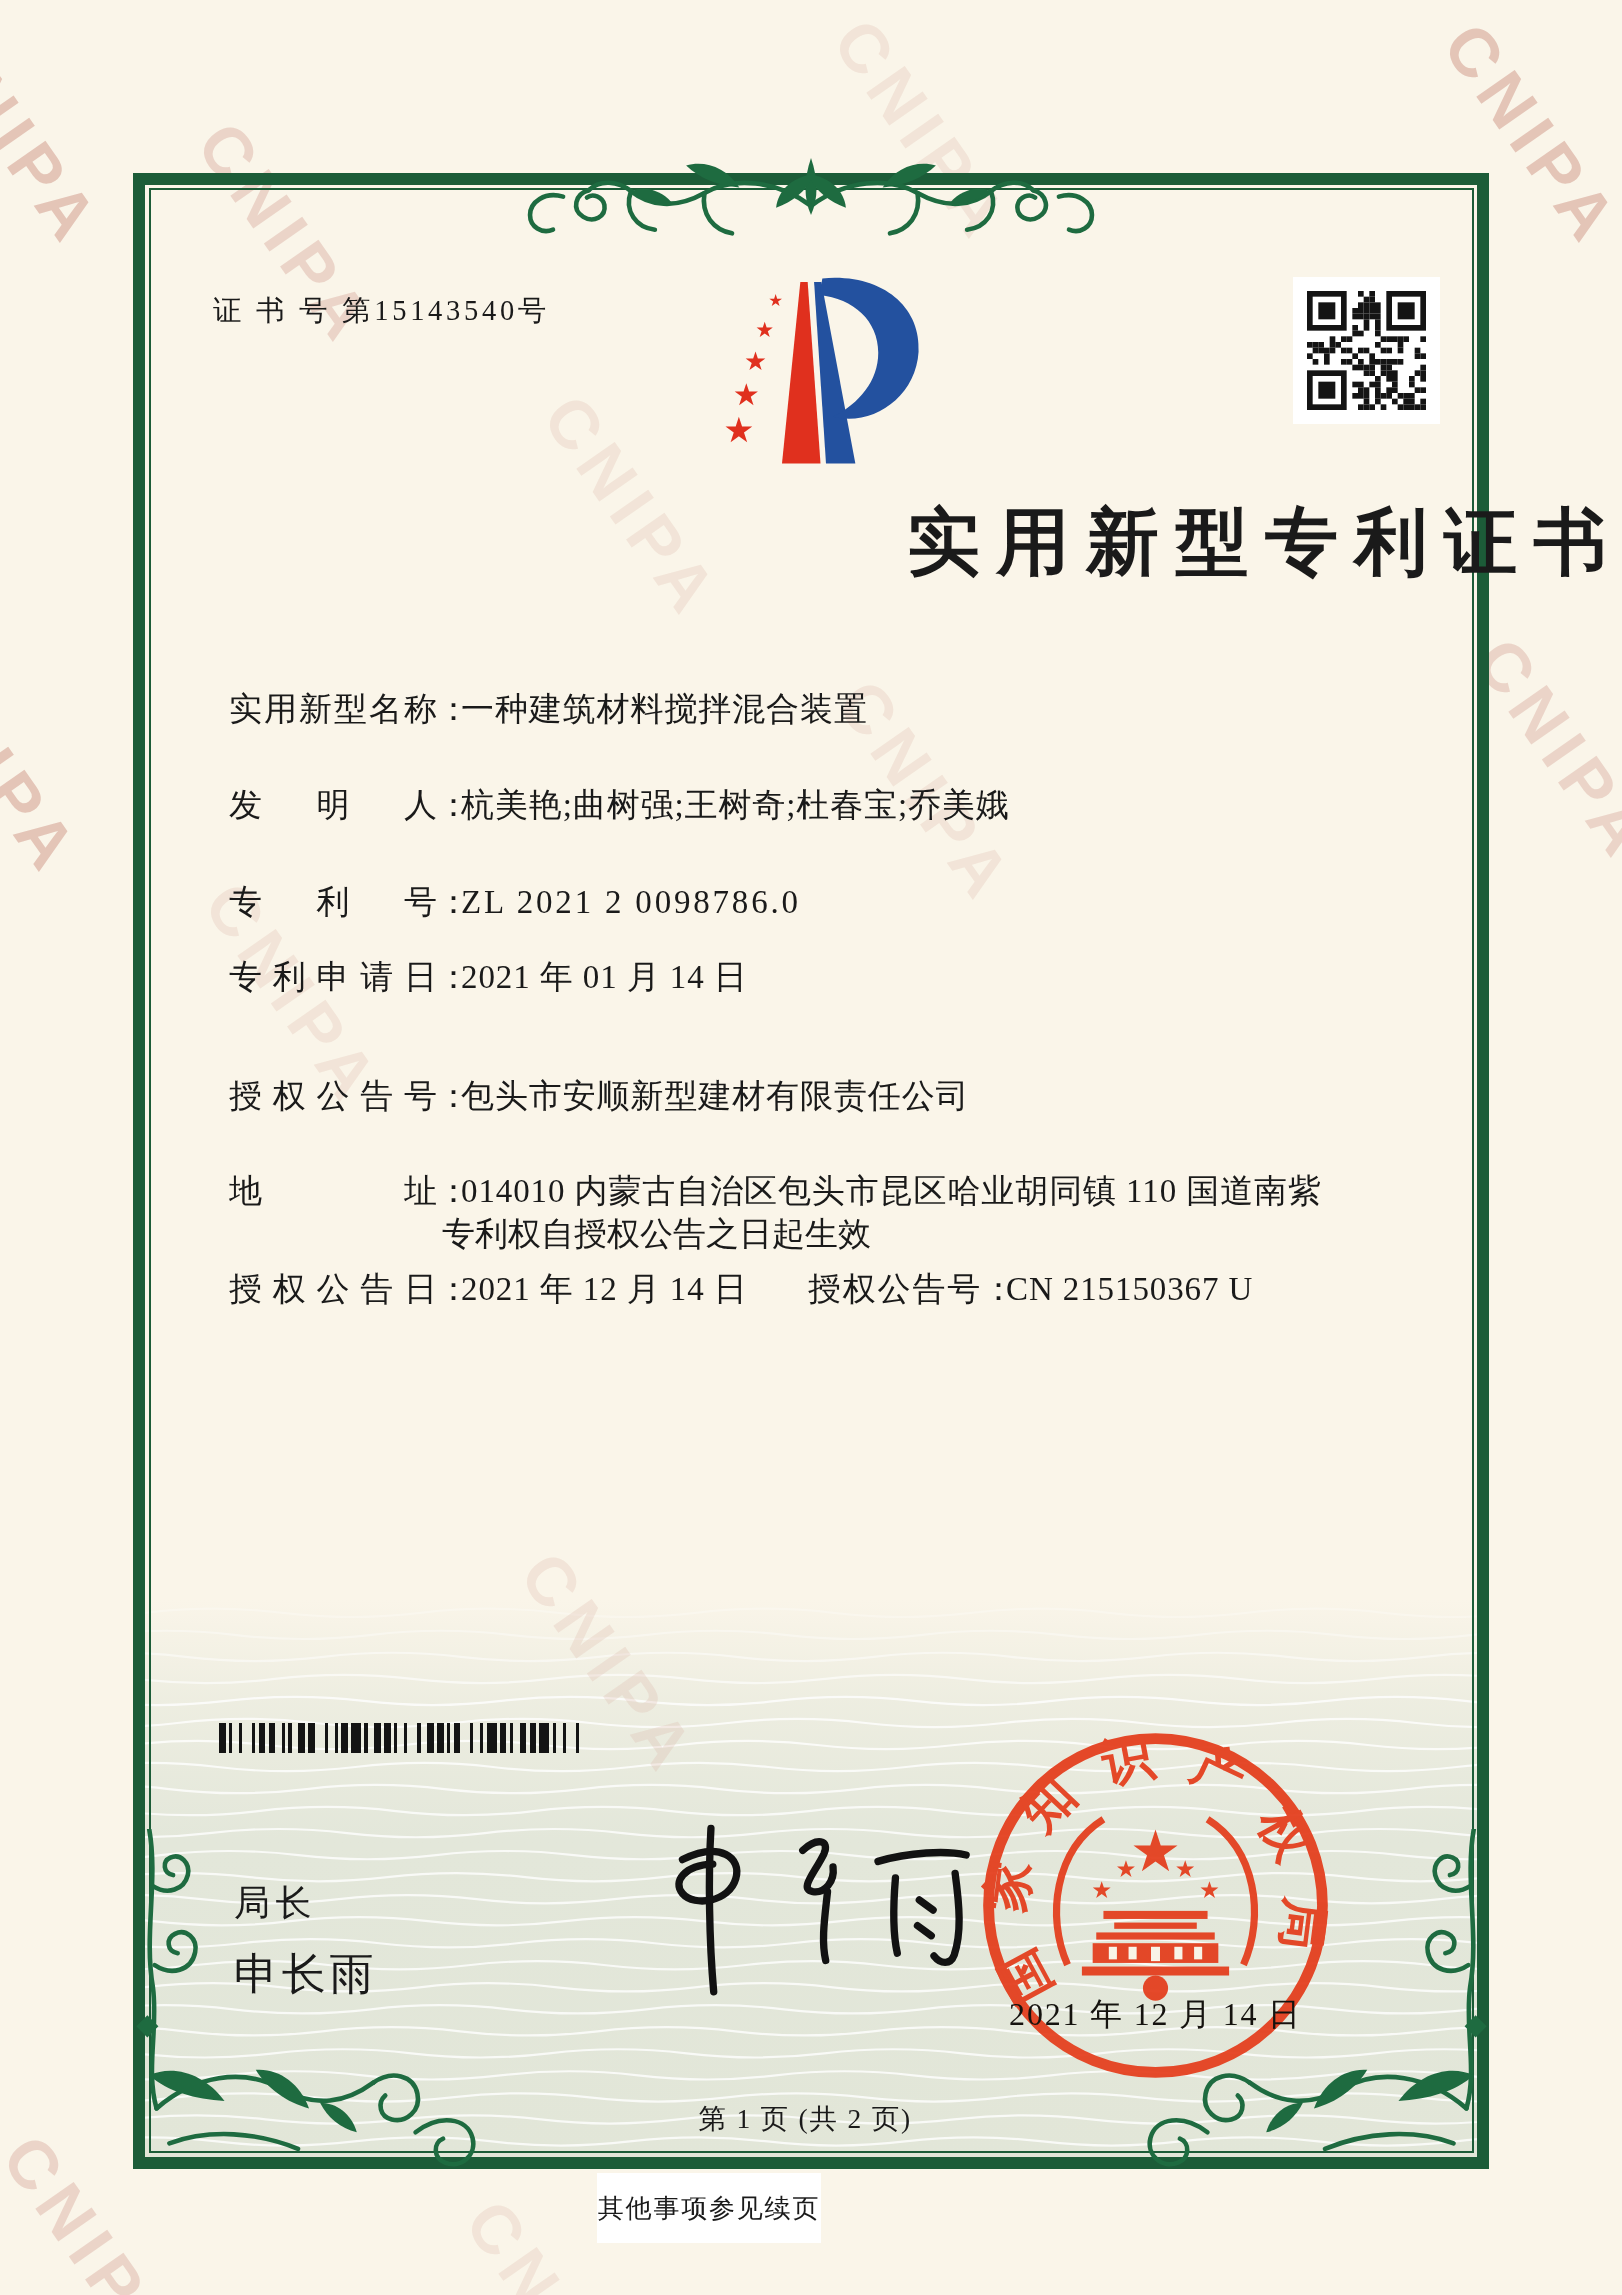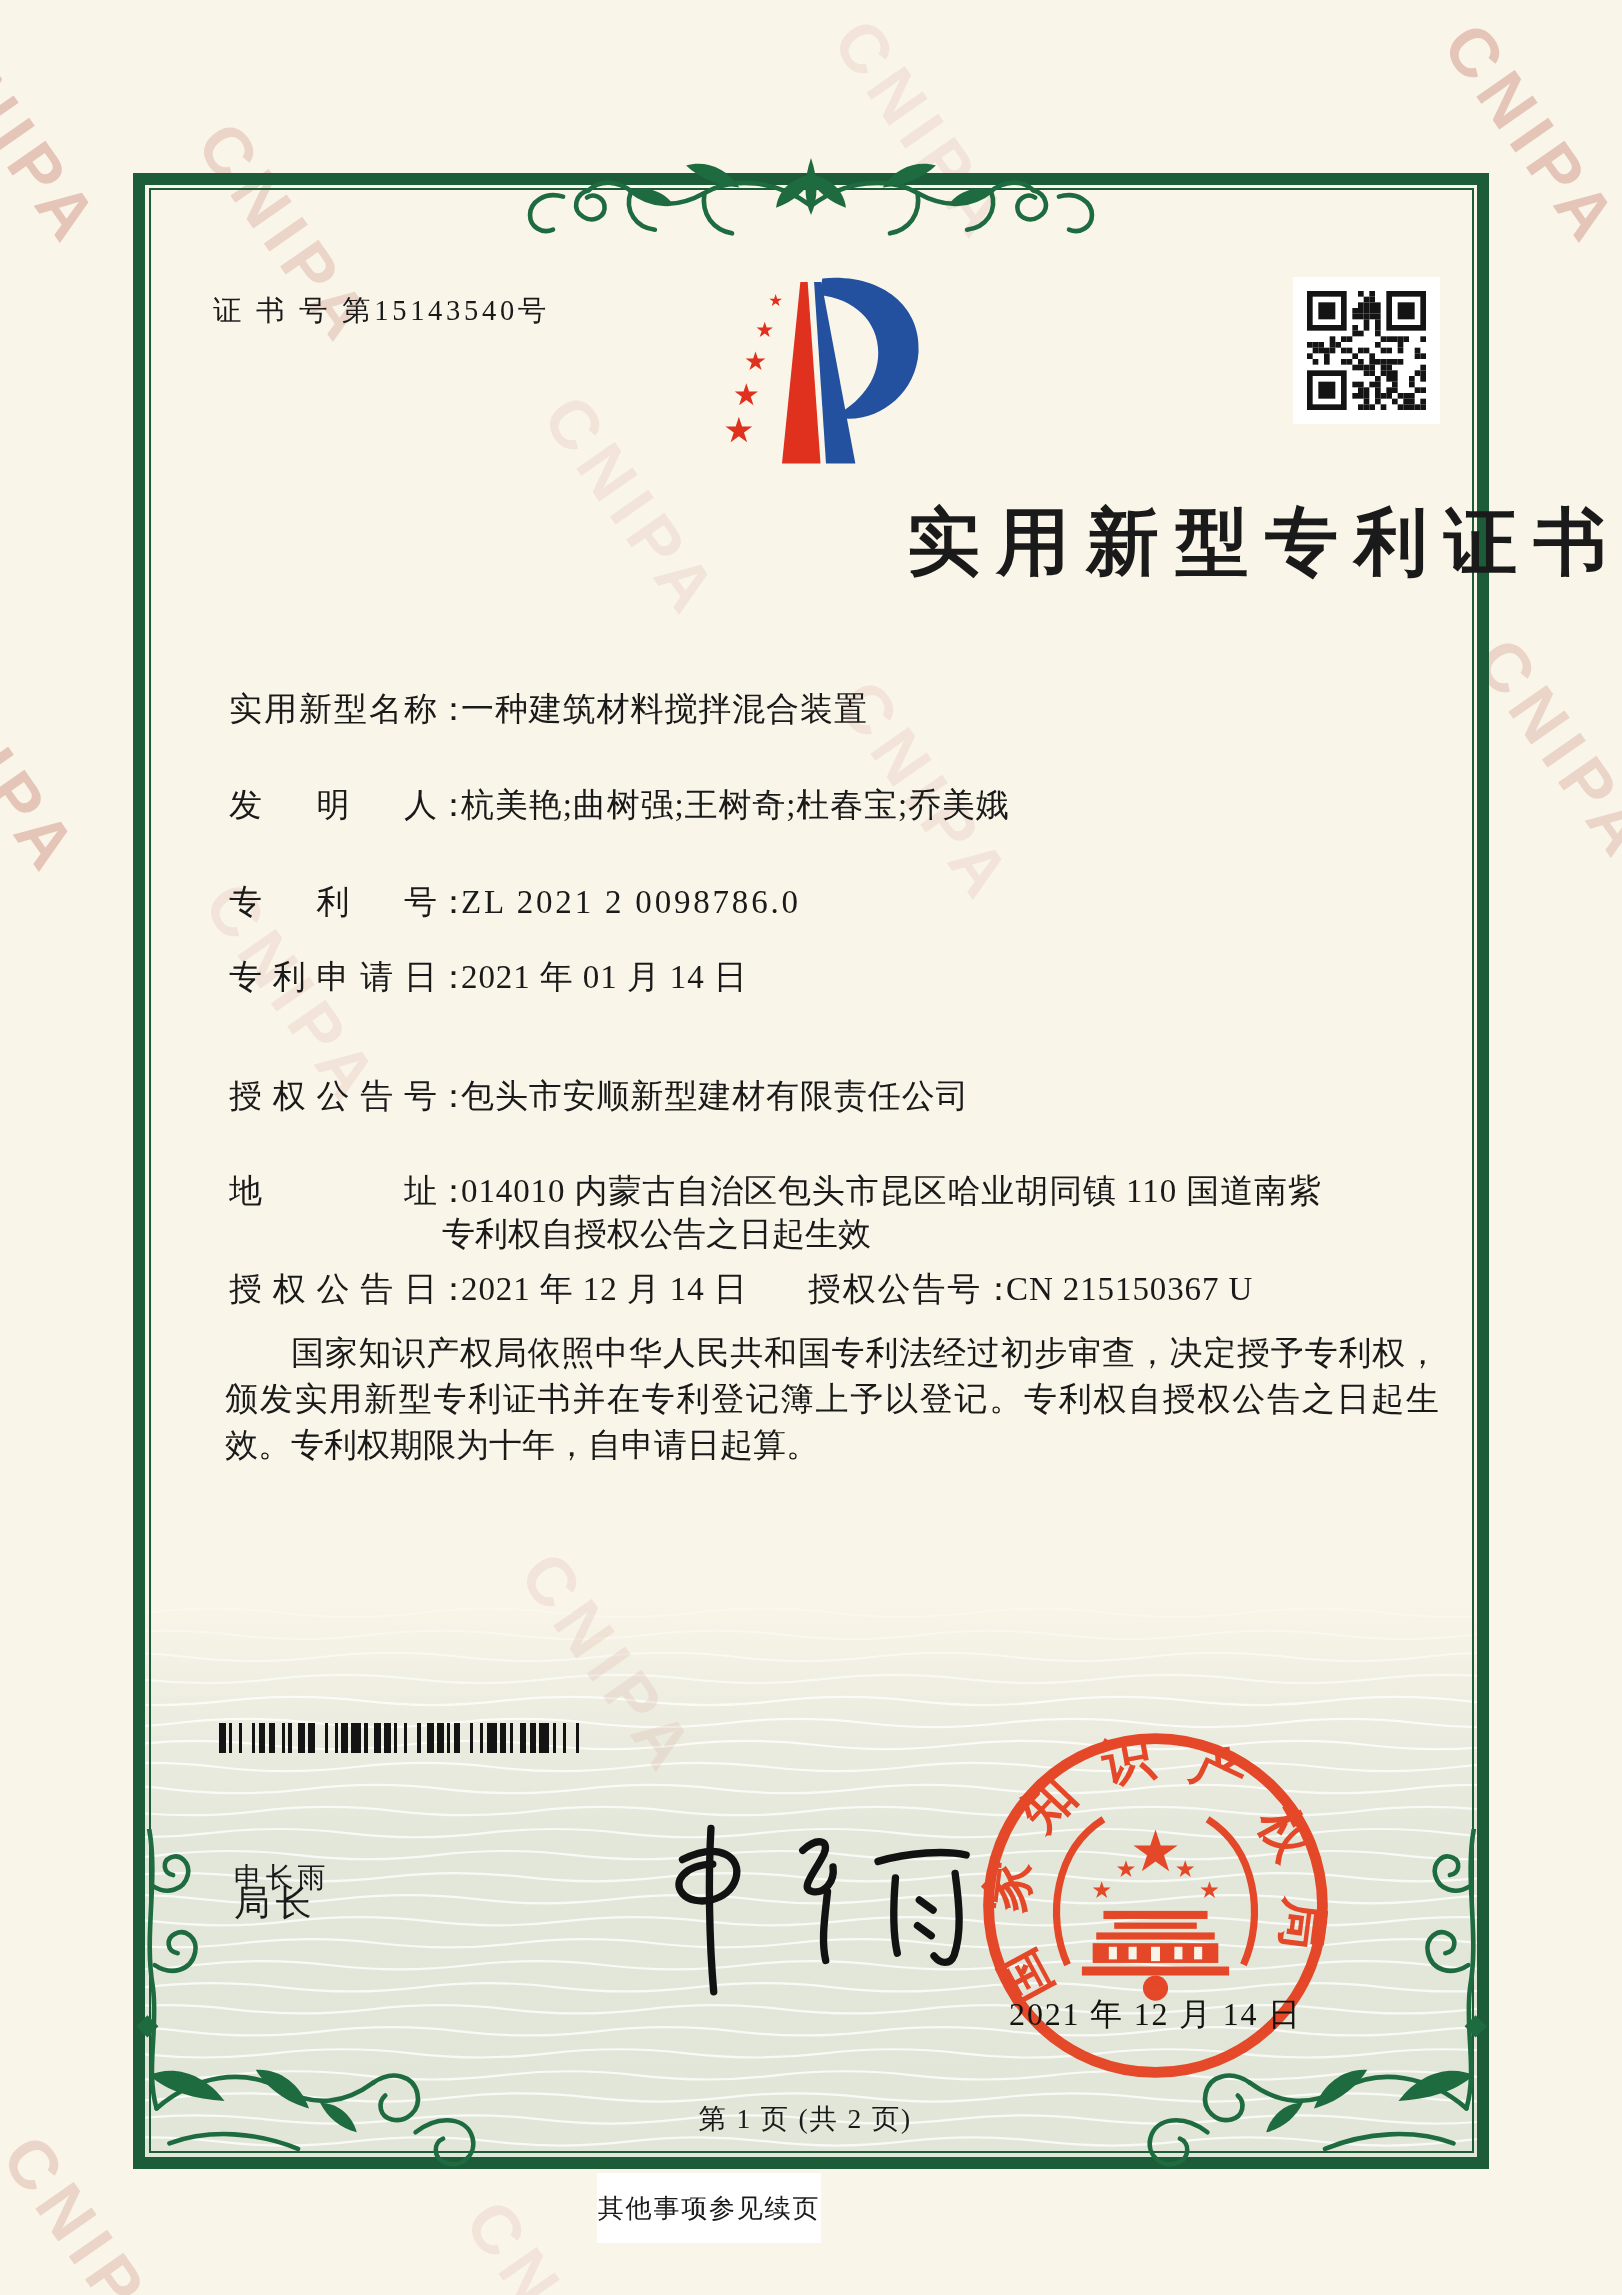--- a/index.html
+++ b/index.html
@@ -69,21 +69,21 @@
     text-align:justify;
   }
   .body-text p{margin:0;text-indent:2em;}
 
   
   #barcode{left:219px;top:1723px;width:360px;height:30px;z-index:4;display:flex;align-items:stretch;}
   #barcode div{height:100%;}
 
   
   .officer-title{left:234px;top:1879px;z-index:4;font-size:36px;letter-spacing:5.5px;}
-  .officer-name{left:234px;top:1859px;z-index:4;font-size:28px;letter-spacing:3.7px;}
+  .officer-name{left:234px;top:1945px;z-index:4;font-size:44px;letter-spacing:3.7px;}
   #signature{left:632px;top:1821px;z-index:5;}
 
   
   #seal{left:967px;top:1717px;z-index:4;}
   .seal-date{
     left:972px;top:1993px;width:367px;z-index:5;text-align:center;
     font-size:32px;letter-spacing:1.8px;color:#15130f;
   }
 
   
@@ -383,21 +383,20 @@
 <div class="abs addr2" style="top:1212px">专利权自授权公告之日起生效</div>
 
 <div class="frow" style="top:1267px">
   <span class="flabel">授权公告日</span><span class="fcolon">：</span><span class="fvalue">2021 年 12 月 14 日</span>
 </div>
 <div class="abs" style="left:808px;top:1267px;z-index:4;font-size:33px;white-space:nowrap">
   <span class="grant-col2-label">授权公告号</span><span class="fcolon">：</span><span class="fvalue">CN 215150367 U</span>
 </div>
 
 <div class="abs body-text">
-  <p>国家知识产权局依照中华人民共和国专利法经过初步审查，决定授予专利权，颁发实用新型专利证书并在专利登记簿上予以登记。专利权自授权公告之日起生效。专利权期限为十年，自申请日起算。</p>
 </div>
 
 <div id="barcode" class="abs">
     <div style="width: 6.6px; background: rgb(20, 20, 20);"></div>
     <div style="width: 3.3px; background: transparent;"></div>
     <div style="width: 3.3px; background: rgb(20, 20, 20);"></div>
     <div style="width: 6.6px; background: transparent;"></div>
     <div style="width: 3.3px; background: rgb(20, 20, 20);"></div>
     <div style="width: 10px; background: transparent;"></div>
     <div style="width: 3.3px; background: rgb(20, 20, 20);"></div>

